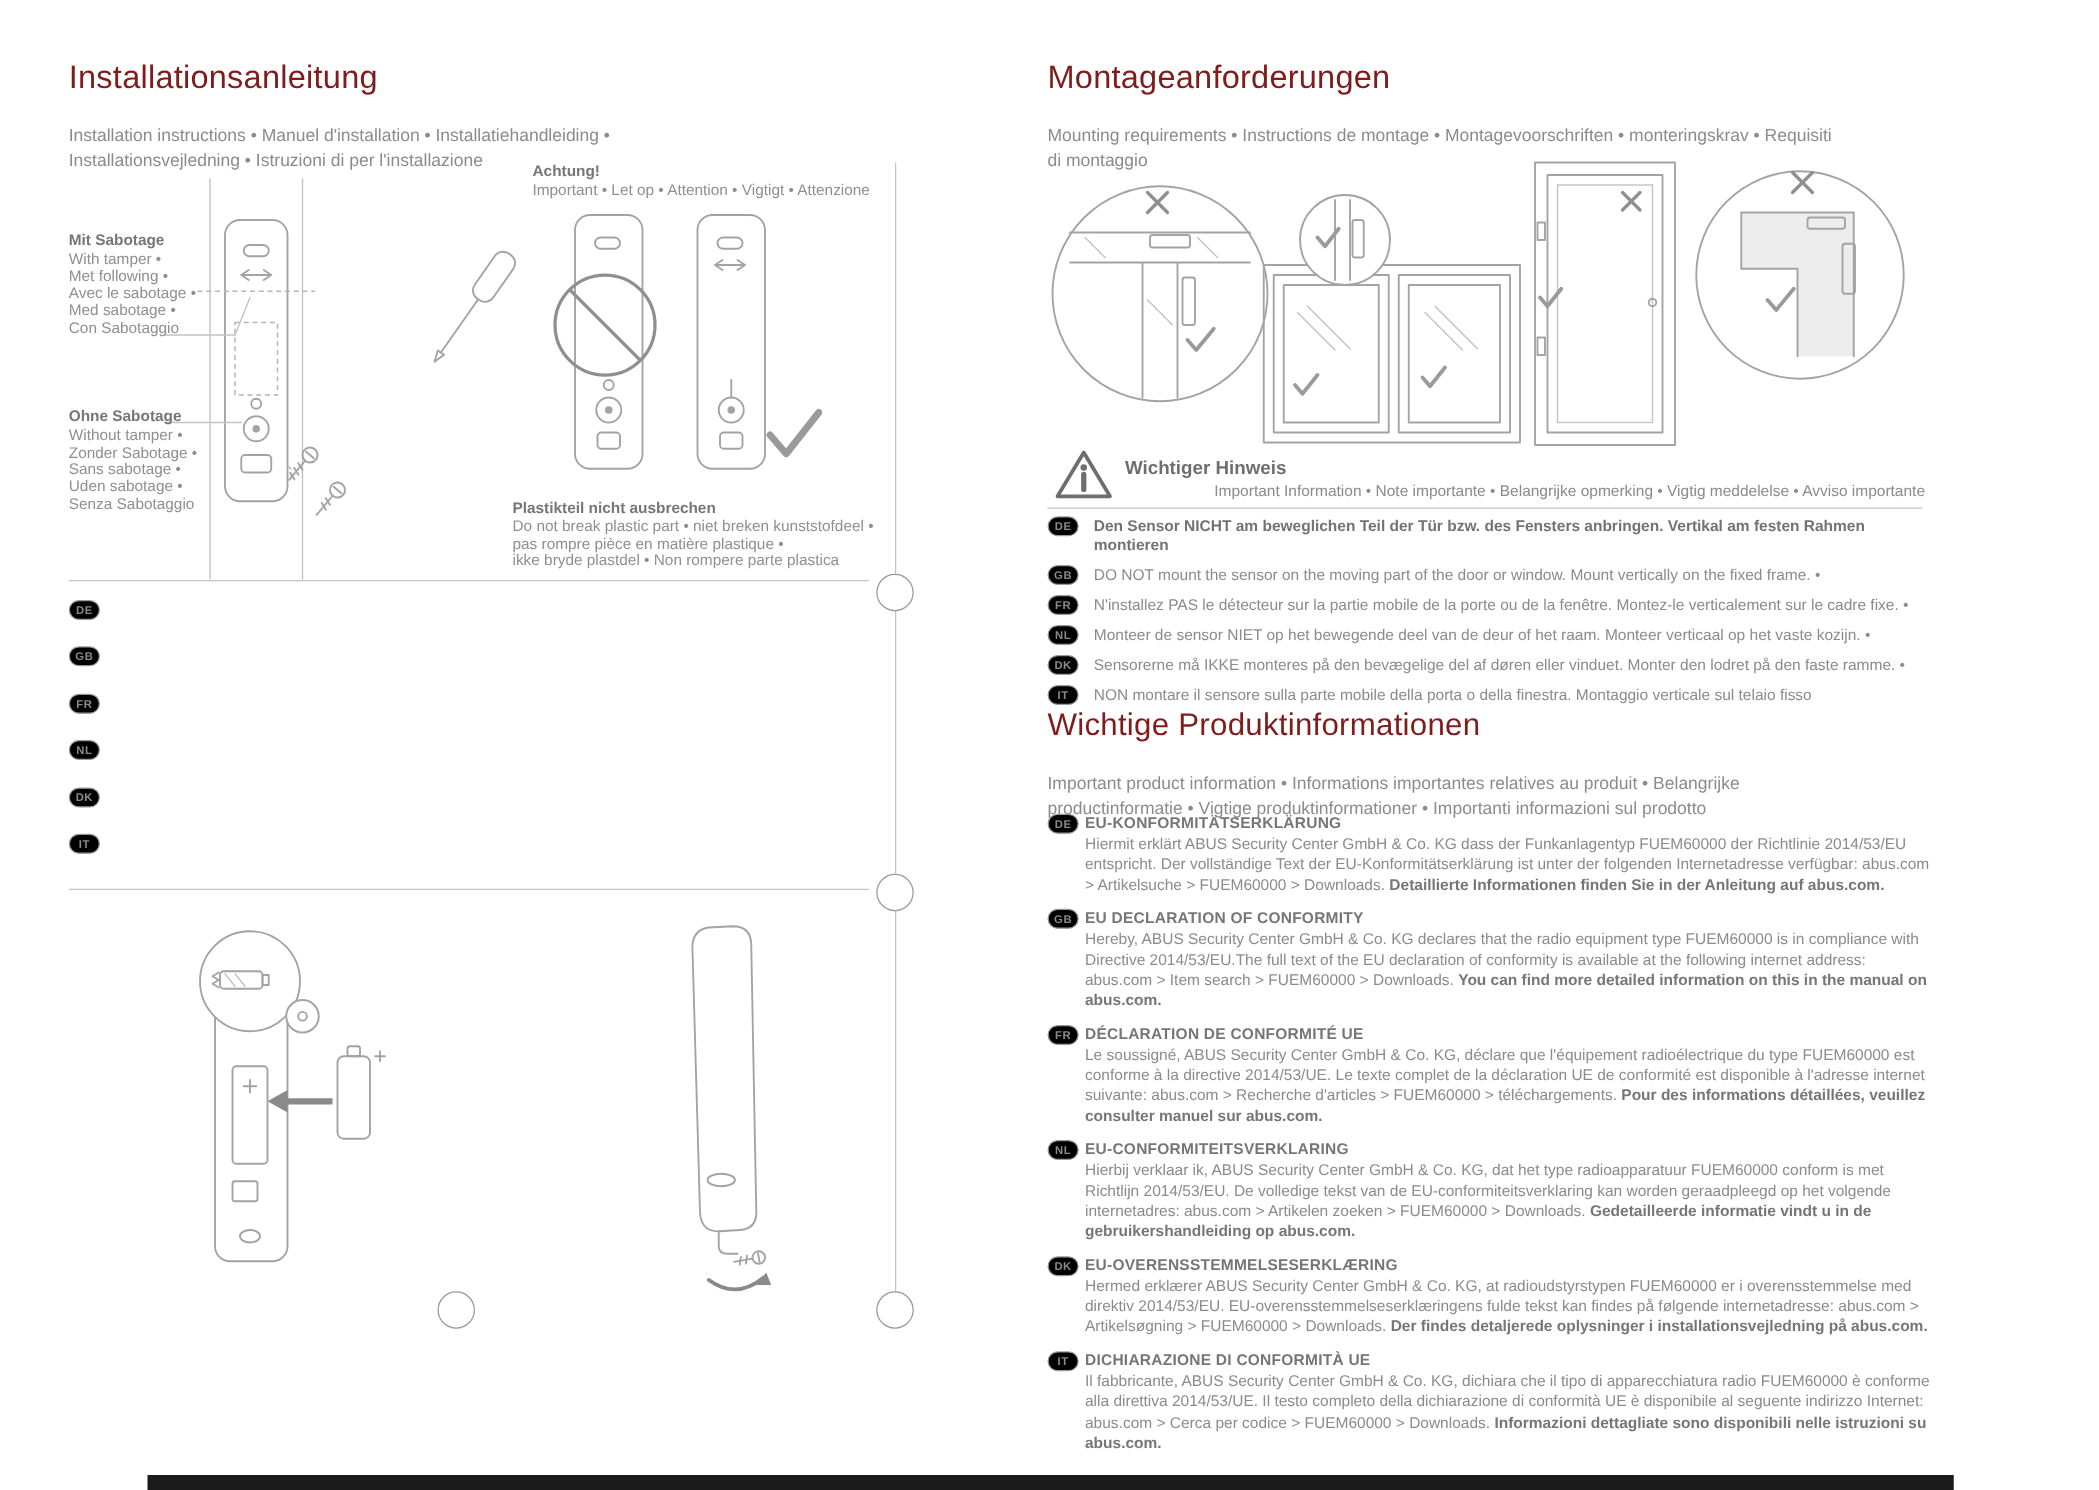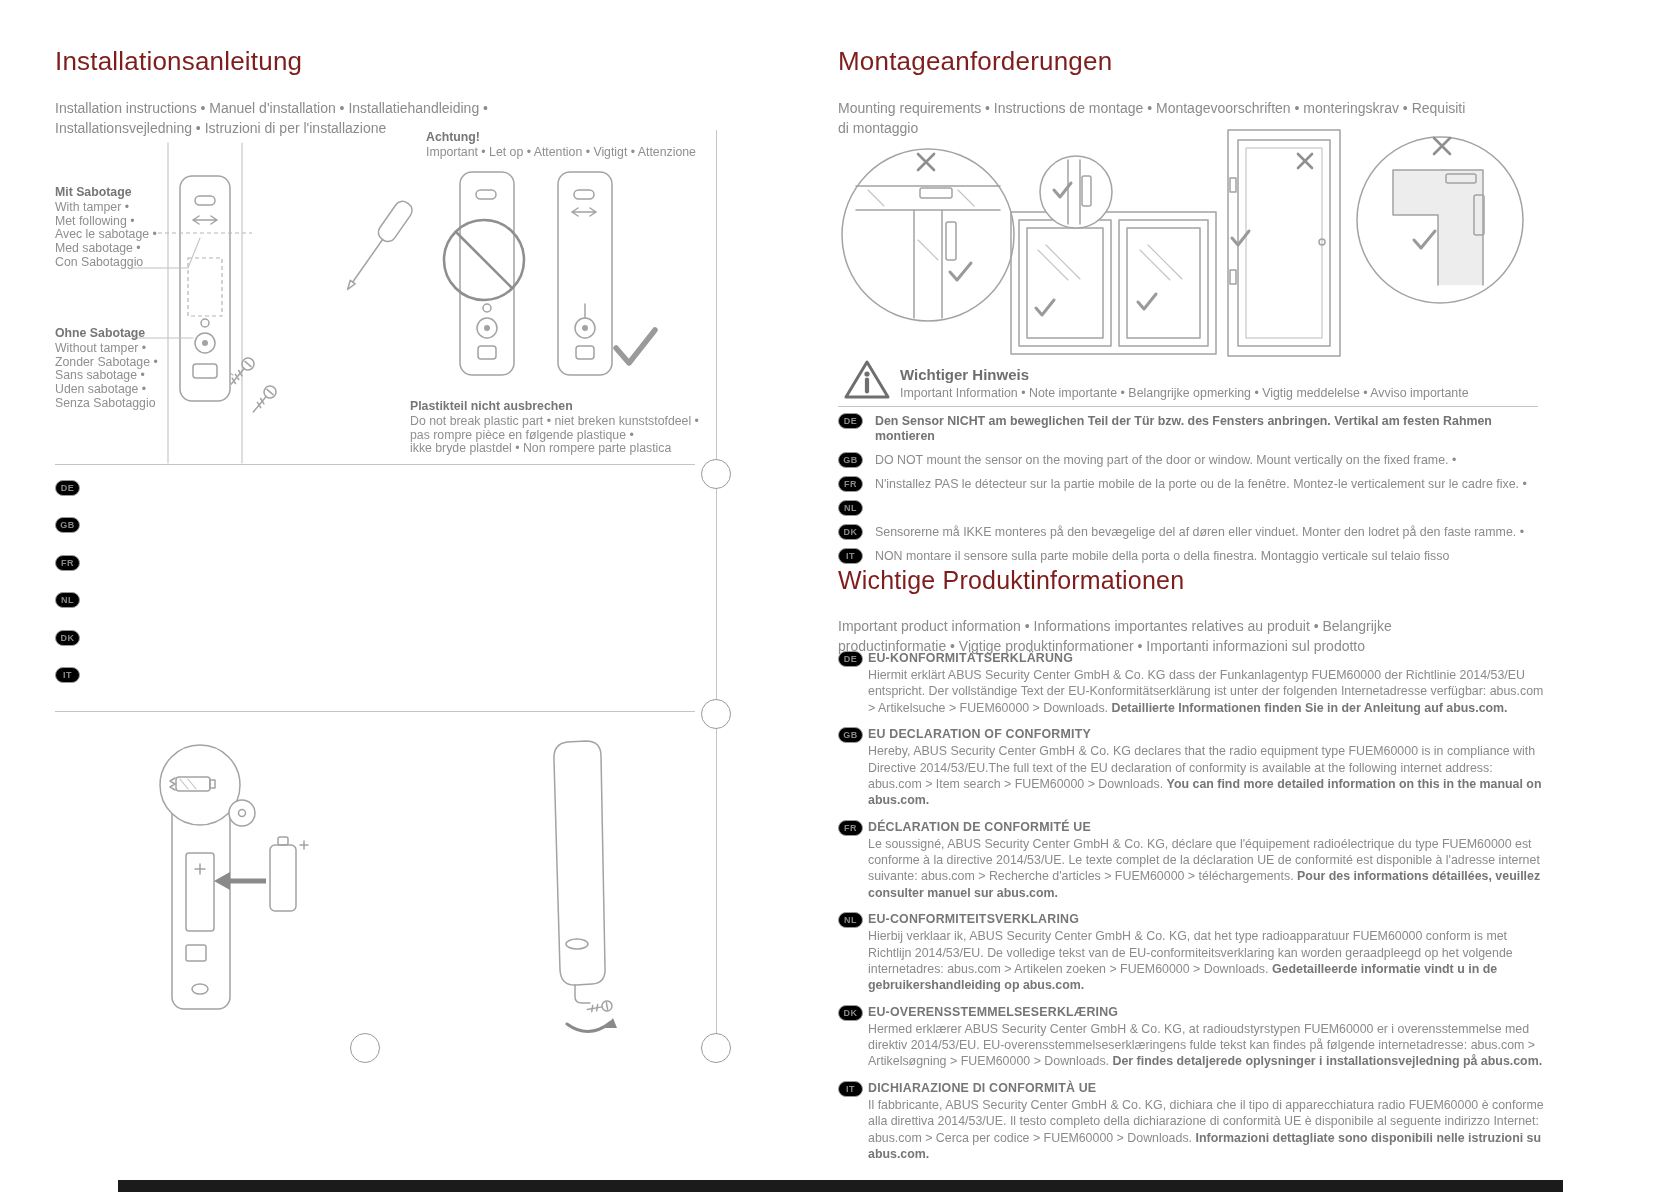--- a/index.html
+++ b/index.html
@@ -27,21 +27,21 @@
   .note-row { display:flex; gap:12px; align-items:flex-start; margin-bottom:8px;
     font-size:12.4px; line-height:15px; color:#8b8b8b; }
   .note-row .txt { padding-top:1px; }
   .note-row .txt.bold { font-weight:bold; color:#737373; }
   .sec { position:relative; padding-left:30px; margin-bottom:11px; }
   .sec .badge { position:absolute; left:0; top:0; }
   .sec h3 { font-size:12.4px; font-weight:bold; color:#767676; margin-bottom:2px; letter-spacing:.2px; }
   .sec p { font-size:12.4px; line-height:1.32; color:#8b8b8b; }
   .sec p b { color:#767676; }
   .hinweis-title { font-size:15px; font-weight:bold; color:#6e6e6e; }
-  .hinweis-sub { font-size:12.4px; color:#8b8b8b; margin-top:3px; }
+  .hinweis-sub { font-size:12.4px; color:#8b8b8b; margin-top:3px;text-align:right; }
   svg .d { stroke:#a3a3a3; stroke-width:1.5; fill:none; stroke-linecap:round; stroke-linejoin:round; }
   svg .dl { stroke:#c2c2c2; stroke-width:1.1; fill:none; stroke-linecap:round; }
   svg .dash { stroke:#b5b5b5; stroke-width:1.2; fill:none; stroke-dasharray:4 3; }
   svg .mark { stroke:#8f8f8f; stroke-width:2.6; fill:none; stroke-linecap:round; }
   svg .check2 { stroke:#9a9a9a; stroke-width:3; fill:none; stroke-linecap:round; stroke-linejoin:round; }
   svg .checkbig { stroke:#9a9a9a; stroke-width:5.5; fill:none; stroke-linecap:round; stroke-linejoin:round; }
   svg .fillg { fill:#a3a3a3; stroke:none; }
   .edge-bar { position:absolute; background:#1b1b1b; }
 </style>
 </head>
@@ -127,21 +127,21 @@
   <circle class="d" cx="147" cy="168" r="10"></circle>
   <circle class="fillg" cx="147" cy="168" r="3"></circle>
   <rect class="d" x="138" y="186" width="18" height="13" rx="3"></rect>
   <path class="d" d="M147 144 v14"></path>
   <path class="checkbig" d="M178 188 l13 15 l26 -33"></path>
 </svg>
 
 <div class="abs label-block" style="left:410px; top:400px; width:300px;">
   <div class="hd">Plastikteil nicht ausbrechen</div>
   <div>Do not break plastic part • niet breken kunststofdeel •</div>
-  <div>pas rompre pièce en følgende plastique •</div>
+  <div>pas rompre pièce en matière plastique •</div>
   <div>ikke bryde plastdel • Non rompere parte plastica</div>
 </div>
 
 <div class="hr" style="left:55px; top:464px; width:640px;"></div>
 
 <span class="badge abs" style="left:55px; top:480px;">DE</span>
 <span class="badge abs" style="left:55px; top:517px;">GB</span>
 <span class="badge abs" style="left:55px; top:555px;">FR</span>
 <span class="badge abs" style="left:55px; top:592px;">NL</span>
 <span class="badge abs" style="left:55px; top:630px;">DK</span>
@@ -264,20 +264,21 @@
   <div class="note-row">
     <span class="badge">GB</span>
     <span class="txt">DO NOT mount the sensor on the moving part of the door or window. Mount vertically on the fixed frame. •</span>
   </div>
   <div class="note-row">
     <span class="badge">FR</span>
     <span class="txt">N'installez PAS le détecteur sur la partie mobile de la porte ou de la fenêtre. Montez-le verticalement sur le cadre fixe. •</span>
   </div>
   <div class="note-row">
     <span class="badge">NL</span>
+    <span class="txt">Monteer de sensor NIET op het bewegende deel van de deur of het raam. Monteer verticaal op het vaste kozijn. •</span>
   </div>
   <div class="note-row">
     <span class="badge">DK</span>
     <span class="txt">Sensorerne må IKKE monteres på den bevægelige del af døren eller vinduet. Monter den lodret på den faste ramme. •</span>
   </div>
   <div class="note-row">
     <span class="badge">IT</span>
     <span class="txt">NON montare il sensore sulla parte mobile della porta o della finestra. Montaggio verticale sul telaio fisso</span>
   </div>
 </div>

